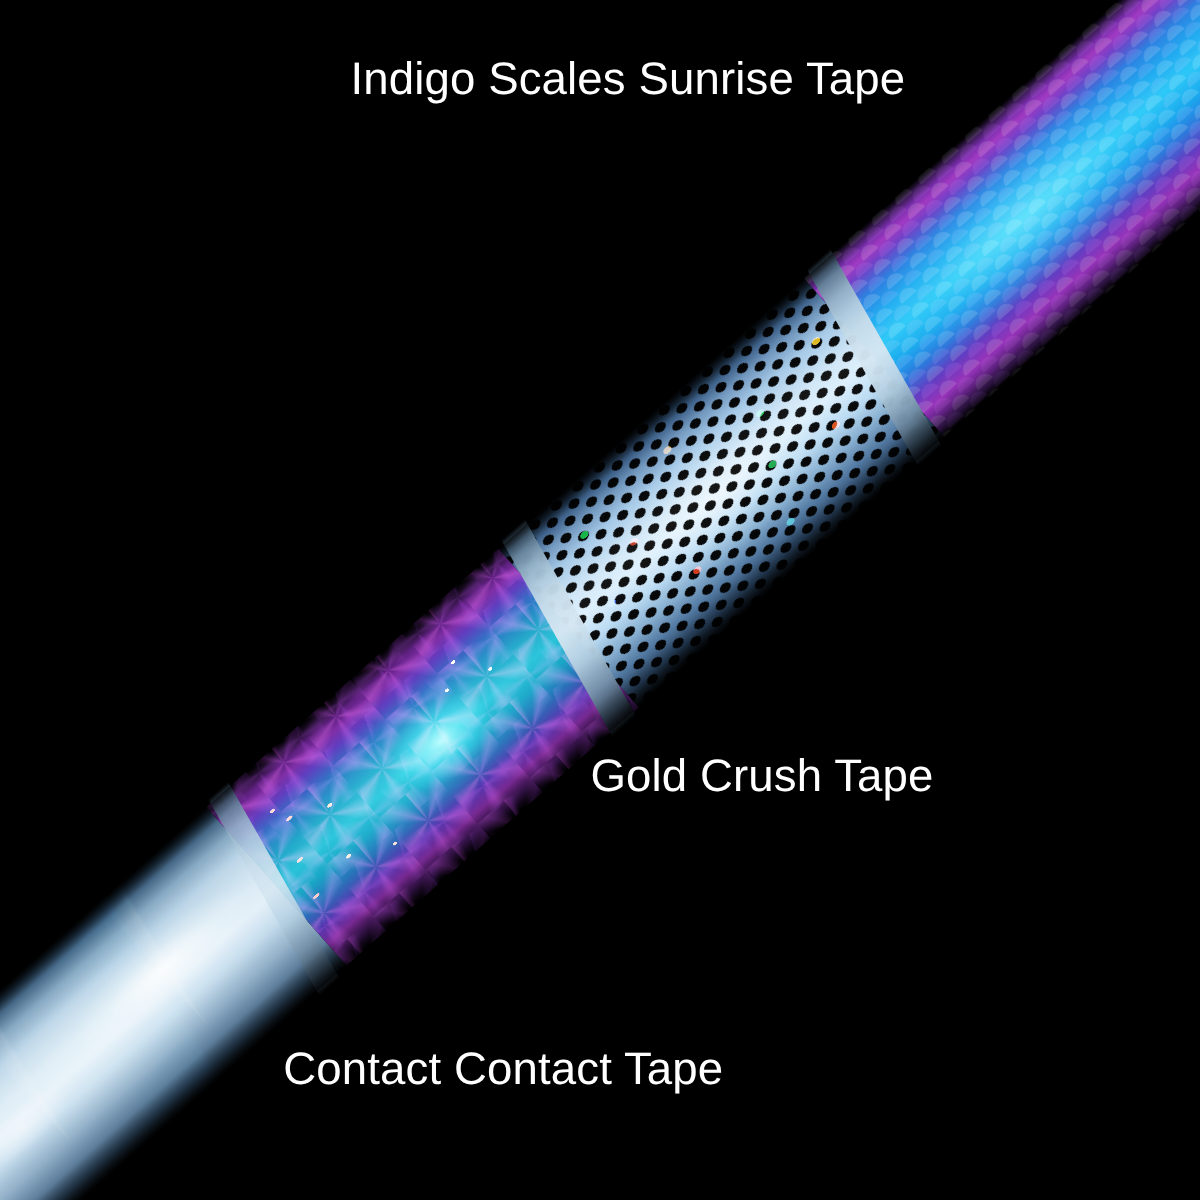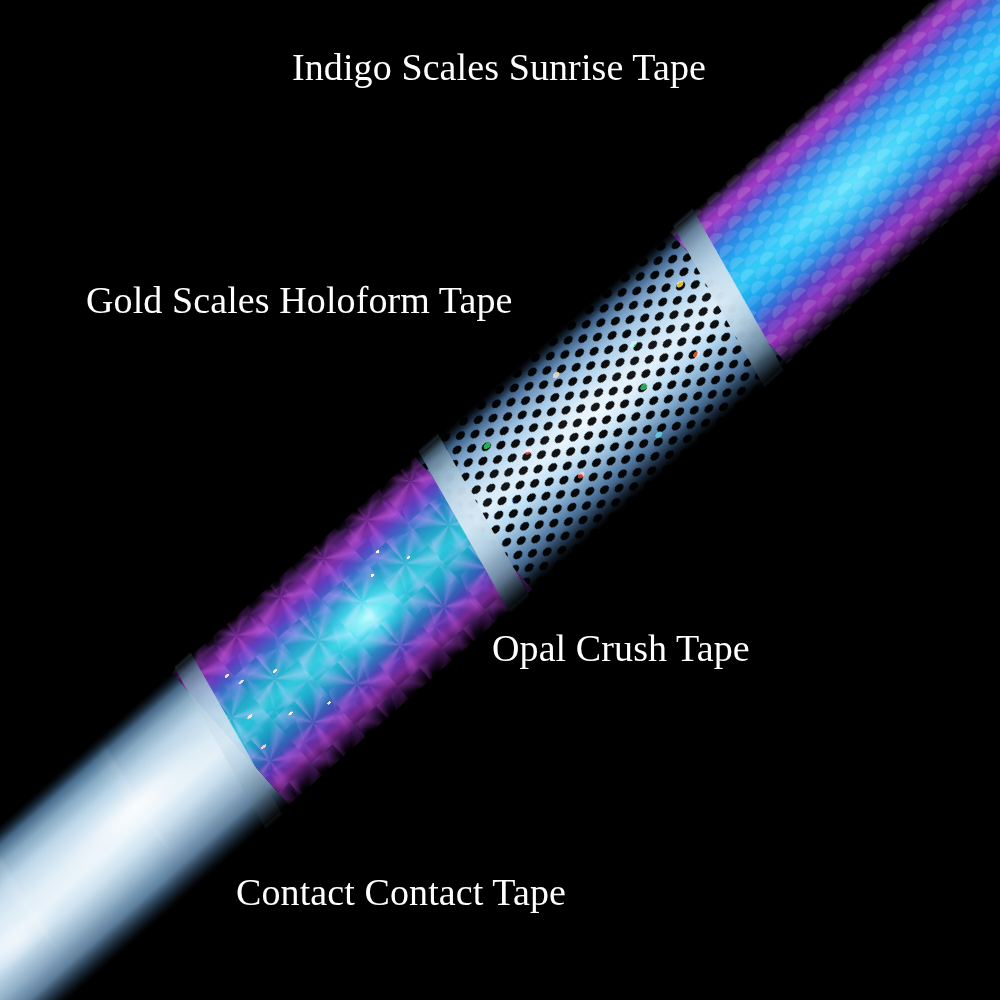--- a/index.html
+++ b/index.html
@@ -6,21 +6,21 @@
     margin: 0;
     padding: 0;
     background: #000000;
   }
   #stage {
     position: relative;
     width: 1000px;
     height: 1000px;
     background: #000000;
     overflow: hidden;
-    font-family: Liberation Serif, serif;
+    font-family: Liberation Sans, sans-serif;
   }
 
   
   #rod-wrap {
     position: absolute;
     left: 0; top: 0;
     width: 1000px; height: 1000px;
     pointer-events: none;
   }
 
@@ -332,19 +332,18 @@
       <div class="band" id="band-3"></div>
       <div class="band" id="band-2"></div>
       <div class="band" id="band-1"></div>
 
     </div>
     <div id="rod-shade"></div>
   </div>
 
   <div class="label" id="label-indigo">Indigo Scales Sunrise Tape</div>
 
-  <div class="label" id="label-holo">Gold Scales Holoform Tape</div>
-
-  <div class="label" id="label-opal">Opal Crush Tape</div>
+
+  <div class="label" id="label-opal">Gold Crush Tape</div>
 
   <div class="label" id="label-silicone">Contact Contact Tape</div>
 
 </div>
 
 </body></html>

